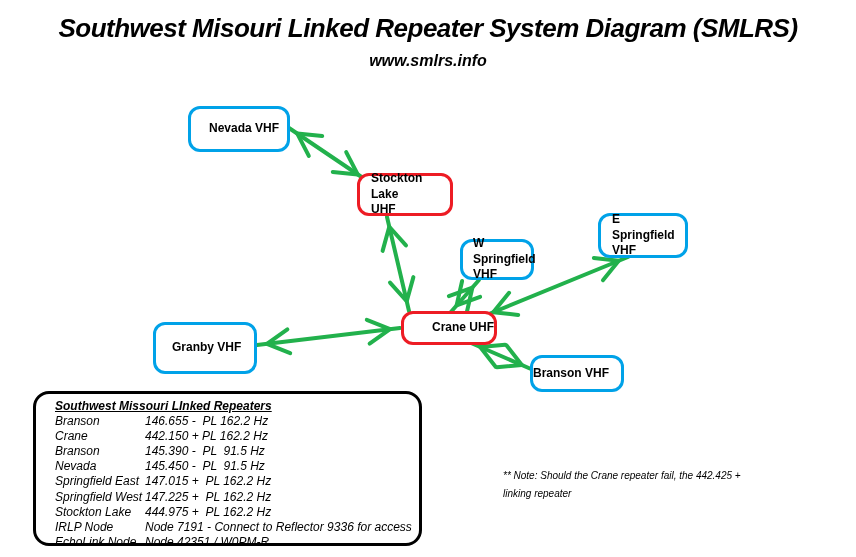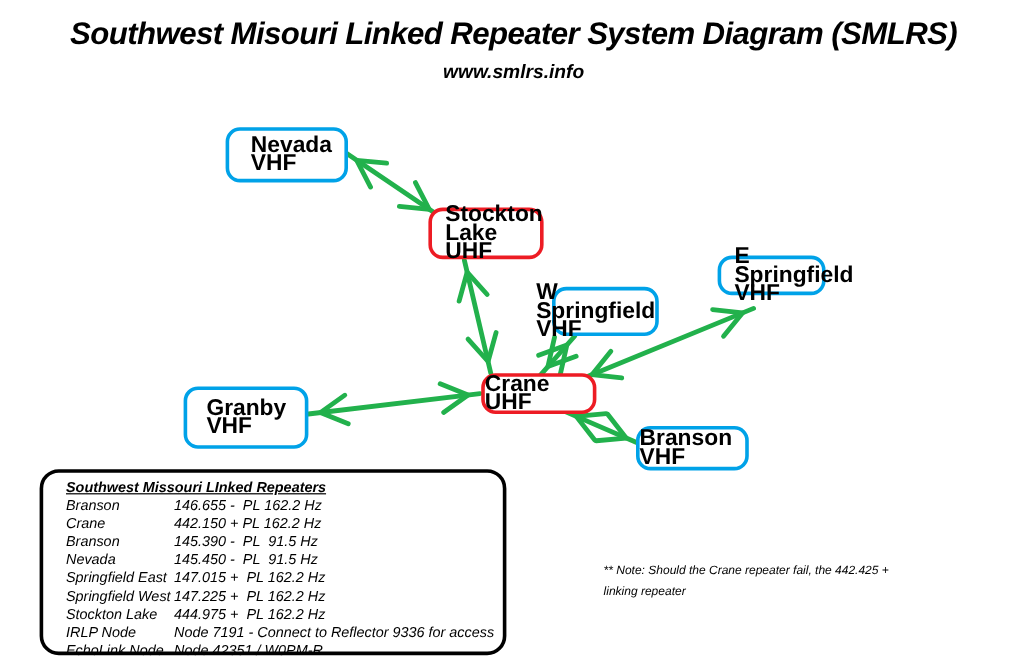--- a/index.html
+++ b/index.html
@@ -15,32 +15,32 @@
   .subtitle{
     position:absolute;left:0;top:52px;width:856px;text-align:center;
     font-size:16px;font-weight:bold;font-style:italic;
   }
   
   svg.arrows{position:absolute;left:0;top:0;}
   
   .node{
     position:absolute;box-sizing:border-box;background:#fff;
     border:3.5px solid #00a2e8;border-radius:12px;
-    font-size:19px;font-weight:bold;line-height:15.5px;
+    font-size:12px;font-weight:bold;line-height:15.5px;
     display:flex;align-items:center;white-space:pre-line;
   }
   .node.red{border-color:#ed1c24;}
   .node .lbl{display:block;}
   .node-nevada{left:188px;top:106px;width:102px;height:46px;padding-left:18px;}
   .node-stockton{left:357px;top:173px;width:96px;height:43px;padding-left:11px;}
-  .node-wspring{left:460px;top:239px;width:89px;height:41px;padding-left:10px;justify-content:flex-end;}
-  .node-espring{left:598px;top:213px;width:90px;height:33px;padding-left:11px;}
+  .node-wspring{left:460px;top:239px;width:74px;height:41px;padding-left:10px;}
+  .node-espring{left:598px;top:213px;width:90px;height:45px;padding-left:11px;}
   .node-crane{left:401px;top:311px;width:96px;height:34px;justify-content:flex-end;}
   .node-granby{left:153px;top:322px;width:104px;height:52px;padding-left:16px;}
-  .node-branson{left:530px;top:355px;width:94px;height:37px;justify-content:flex-end;}
+  .node-branson{left:530px;top:355px;width:94px;height:37px;justify-content:flex-start;}
   
   .legend{
     position:absolute;left:33px;top:391px;width:389px;height:155px;box-sizing:border-box;
     border:3.5px solid #000;border-radius:16px;background:#fff;
     padding:5px 4px 4px 19px;font-style:italic;font-size:12px;line-height:15.1px;
   }
   .legend-title{font-weight:bold;text-decoration:underline;}
   .legend-row{display:flex;}
   .legend-row .name{width:90px;flex:0 0 90px;}
   .legend-row .value{white-space:pre;}

